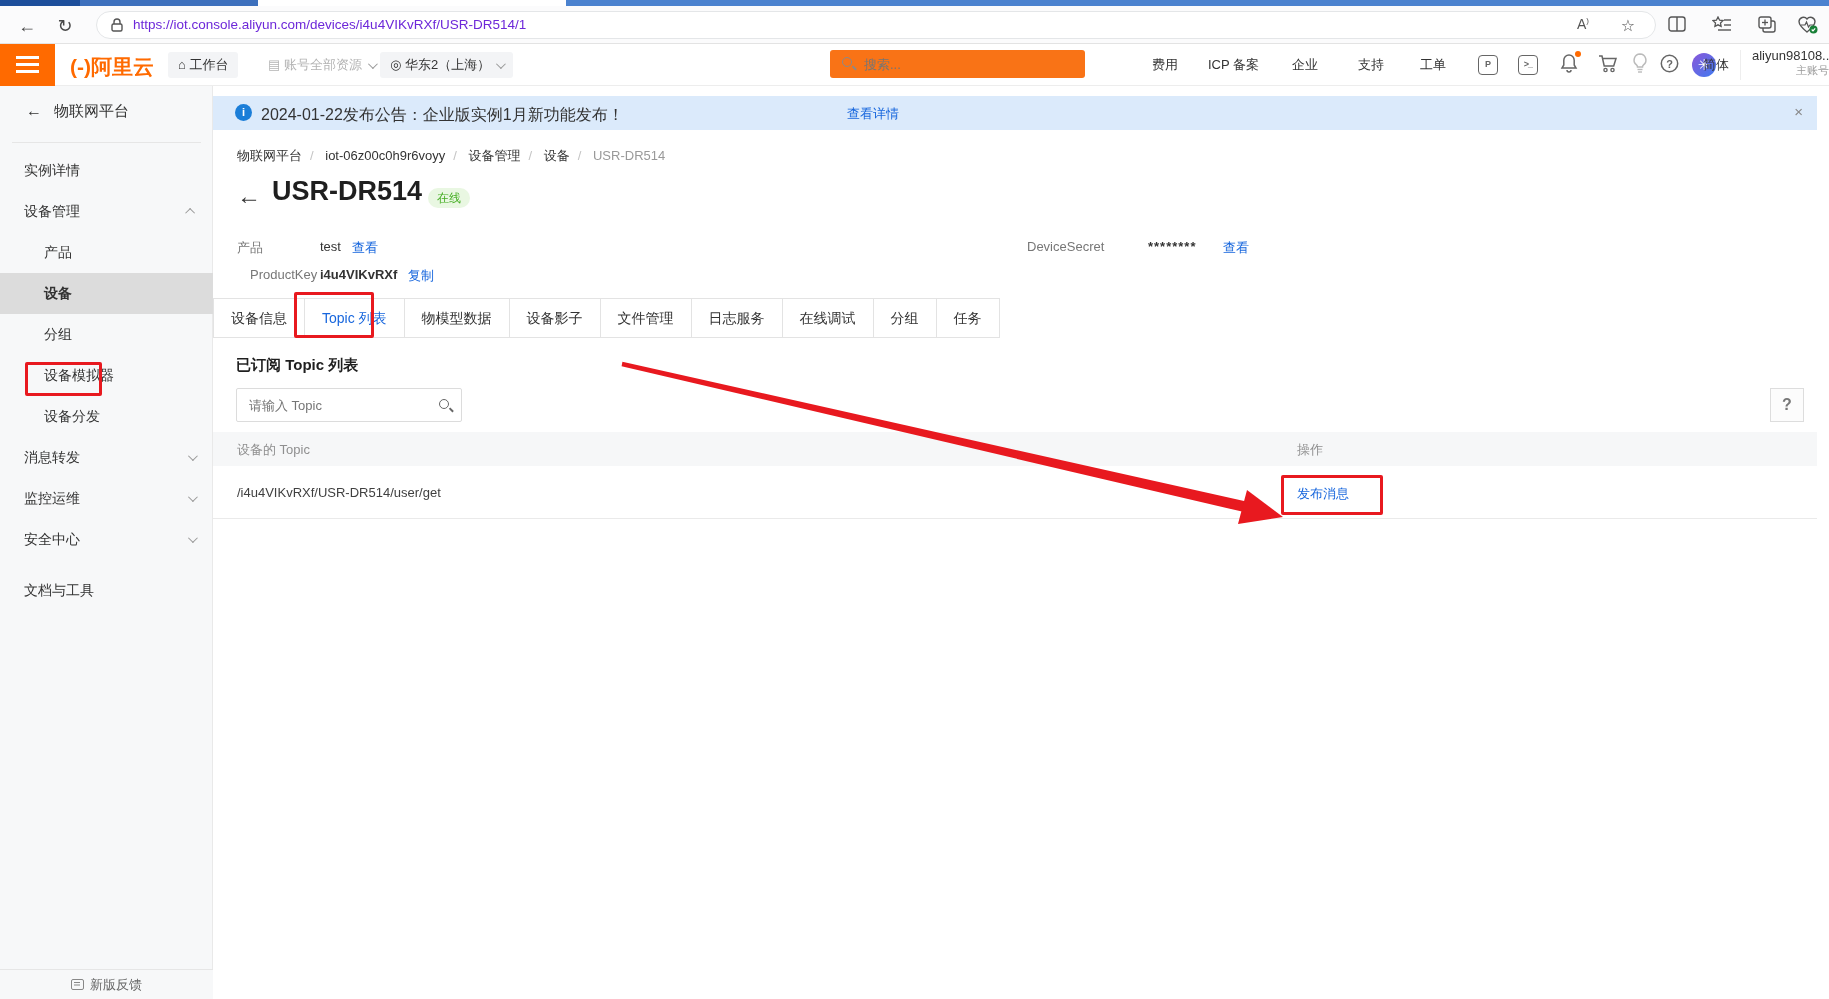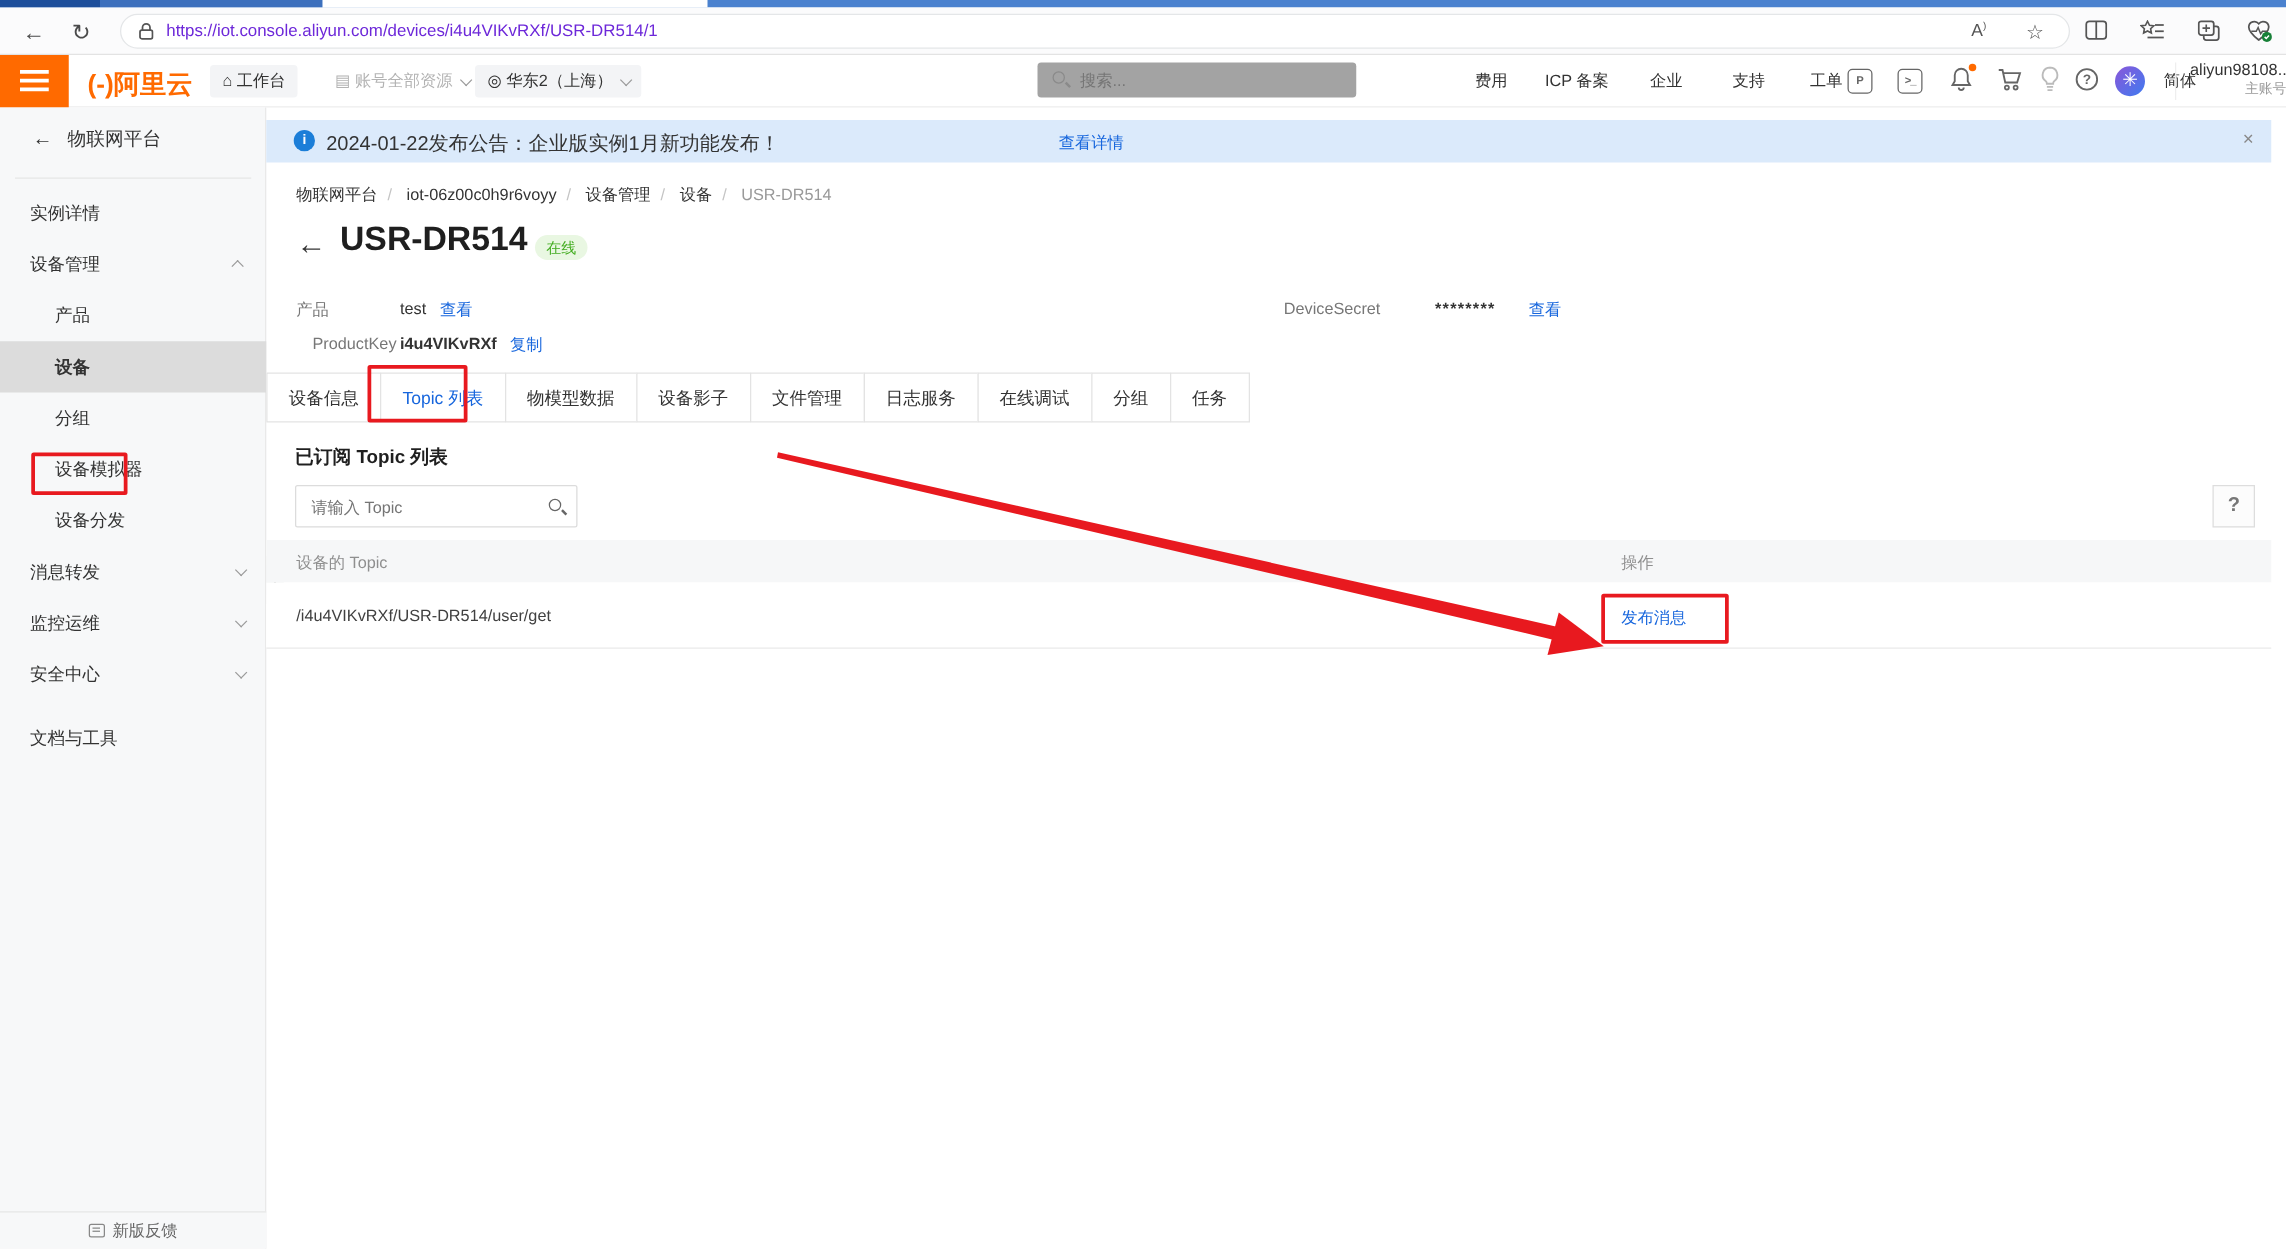--- a/index.html
+++ b/index.html
@@ -21,26 +21,26 @@
 
   
   #al-header { position:absolute; left:0; top:44px; width:1829px; height:42px; background:#fff; border-bottom:1px solid #ededed; }
   #hamburger { position:absolute; left:0; top:0; width:55px; height:42px; background:#ff6a00; cursor:pointer; }
   #hamburger i { position:absolute; left:16px; width:23px; height:2.5px; background:#fff; }
   #logo { position:absolute; left:70px; top:9px; font-size:21px; font-weight:bold; color:#ff6a00; letter-spacing:0; cursor:pointer; }
   .hdr-pill { position:absolute; top:8px; height:26px; line-height:26px; background:#f3f4f6; border-radius:3px; padding:0 10px; font-size:13px; color:#333; cursor:pointer; }
   .hdr-ghost { position:absolute; top:8px; height:26px; line-height:26px; font-size:13px; color:#b3b3b3; cursor:pointer; }
   .chev { display:inline-block; width:7px; height:7px; border-right:1.5px solid #999; border-bottom:1.5px solid #999; transform:rotate(45deg) translateY(-2px); margin-left:6px; }
   .chev.up { transform:rotate(-135deg) translateY(-2px); }
-  #hdr-search { position:absolute; left:830px; top:6px; width:255px; height:28px; background:#a3a3a3; border-radius:3px; }
+  #hdr-search { position:absolute; left:830px; top:6px; width:255px; height:28px; background:#f97316; border-radius:3px; }
   #hdr-search .mag { left:12px; top:7px; }
   #hdr-search input { position:absolute; left:34px; top:0; width:200px; height:28px; border:0; background:transparent; font-size:13px; color:#333; outline:none; }
   .mag { position:absolute; width:10px; height:10px; border:1.5px solid #8a8a8a; border-radius:50%; }
   .mag::after { content:""; position:absolute; left:9px; top:9px; width:5px; height:1.5px; background:#8a8a8a; transform:rotate(45deg); }
-  .hdr-link { position:absolute; top:12px; font-size:13px; color:#333; cursor:pointer; white-space:nowrap;margin-left:28px; }
+  .hdr-link { position:absolute; top:12px; font-size:13px; color:#333; cursor:pointer; white-space:nowrap; }
   .hdr-ico { position:absolute; top:11px; color:#666; cursor:pointer; }
   .sq-ico { width:20px; height:20px; border:1.6px solid #666; border-radius:4px; font-size:9px; color:#666; text-align:center; line-height:17px; font-weight:bold; }
   #bell-dot { position:absolute; right:-3px; top:-2px; width:6px; height:6px; background:#ff6a00; border-radius:50%; }
   #avatar { position:absolute; left:1663px; top:9px; width:24px; height:24px; border-radius:50%; background:linear-gradient(135deg,#8a57d9,#3f7bf0); color:#fff; text-align:center; line-height:24px; font-size:15px; cursor:pointer; }
   #hdr-divider { position:absolute; left:1740px; top:6px; width:1px; height:30px; background:#eee; }
   #account { position:absolute; left:1752px; top:4px; width:77px; overflow:hidden; cursor:pointer; }
   #account .name { font-size:13px; color:#333; white-space:nowrap; }
   #account .type { font-size:11px; color:#999; text-align:right; white-space:nowrap; }
 
   

